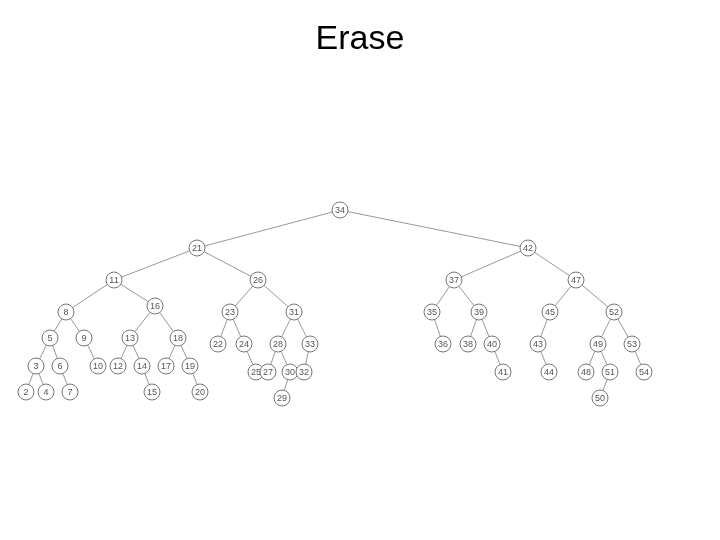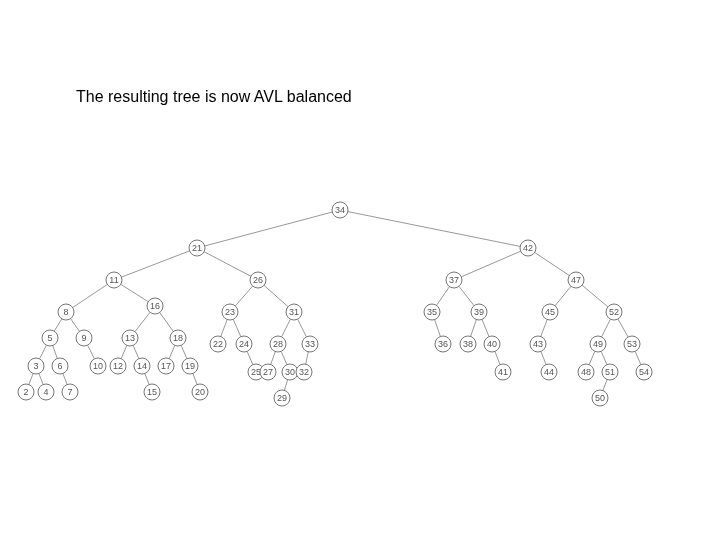--- a/index.html
+++ b/index.html
@@ -8,21 +8,21 @@
   .subtitle{position:absolute;top:88px;left:76px;font-size:16px}
   svg{position:absolute;top:200px;left:0}
   svg circle{fill:#fff;stroke:#777;stroke-width:1}
   svg line{stroke:#999;stroke-width:1}
   svg text{font:9px Arial;fill:#555;text-anchor:middle;dominant-baseline:central}
 </style>
 </head>
 <body>
 
 <div class="slide">
-  <div class="subtitle">The resulting tree is now AVL balanced</div>
+  <div class="title">Erase</div>
   <svg id="tree-svg" width="720" height="260">
       <line x1="33.128167365529045" y1="173.46676484962447" x2="28.87183263447095" y2="184.53323515037553"></line>
       <line x1="38.871832634470955" y1="173.46676484962447" x2="43.128167365529045" y2="184.53323515037553"></line>
       <line x1="46.42229123600033" y1="145.15541752799933" x2="39.57770876399967" y2="158.84458247200067"></line>
       <line x1="52.69069117598525" y1="145.5339352927587" x2="57.30930882401475" y2="158.4660647072413"></line>
       <line x1="62.871832634470955" y1="173.46676484962447" x2="67.12816736552905" y2="184.53323515037553"></line>
       <line x1="61.80722059468532" y1="118.81326653363635" x2="54.19277940531468" y2="131.18673346636365"></line>
       <line x1="70.55367983064247" y1="118.57753753315023" x2="79.44632016935753" y2="131.42246246684977"></line>
       <line x1="87.57770876399967" y1="145.15541752799933" x2="94.42229123600033" y2="158.84458247200067"></line>
       <line x1="107.34359764529725" y1="84.43760156980183" x2="72.65640235470275" y2="107.56239843019817"></line>

